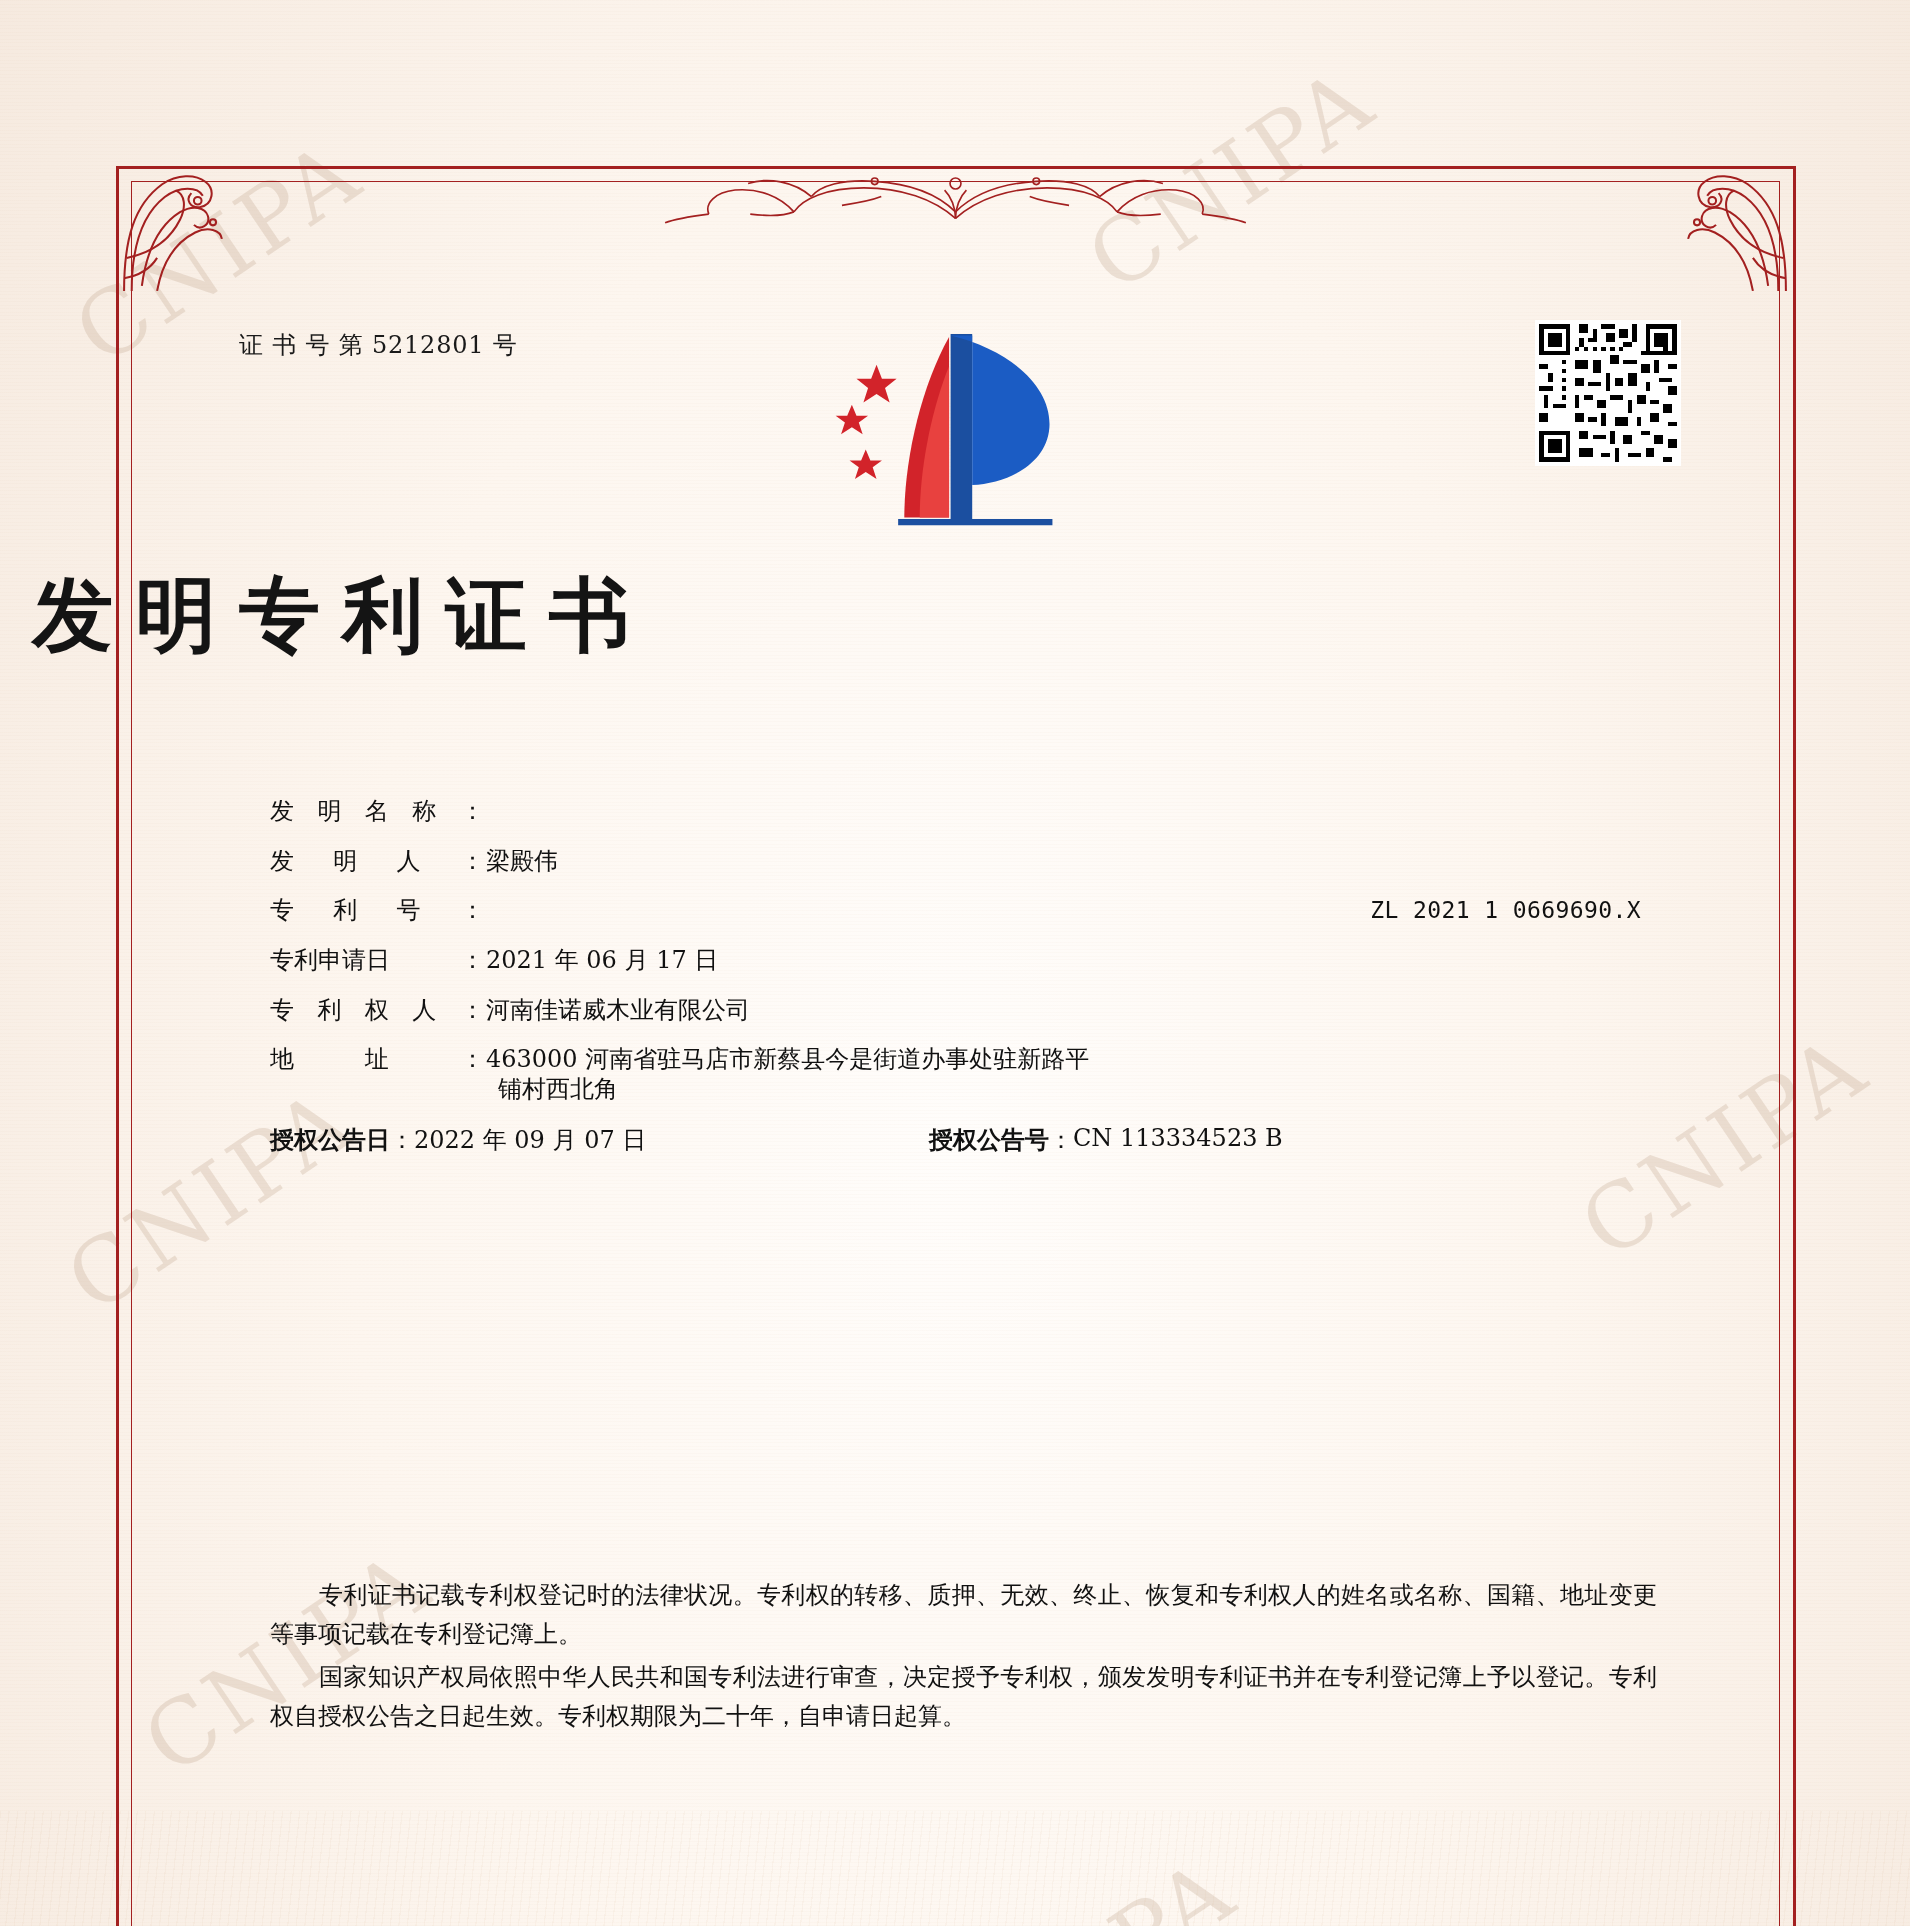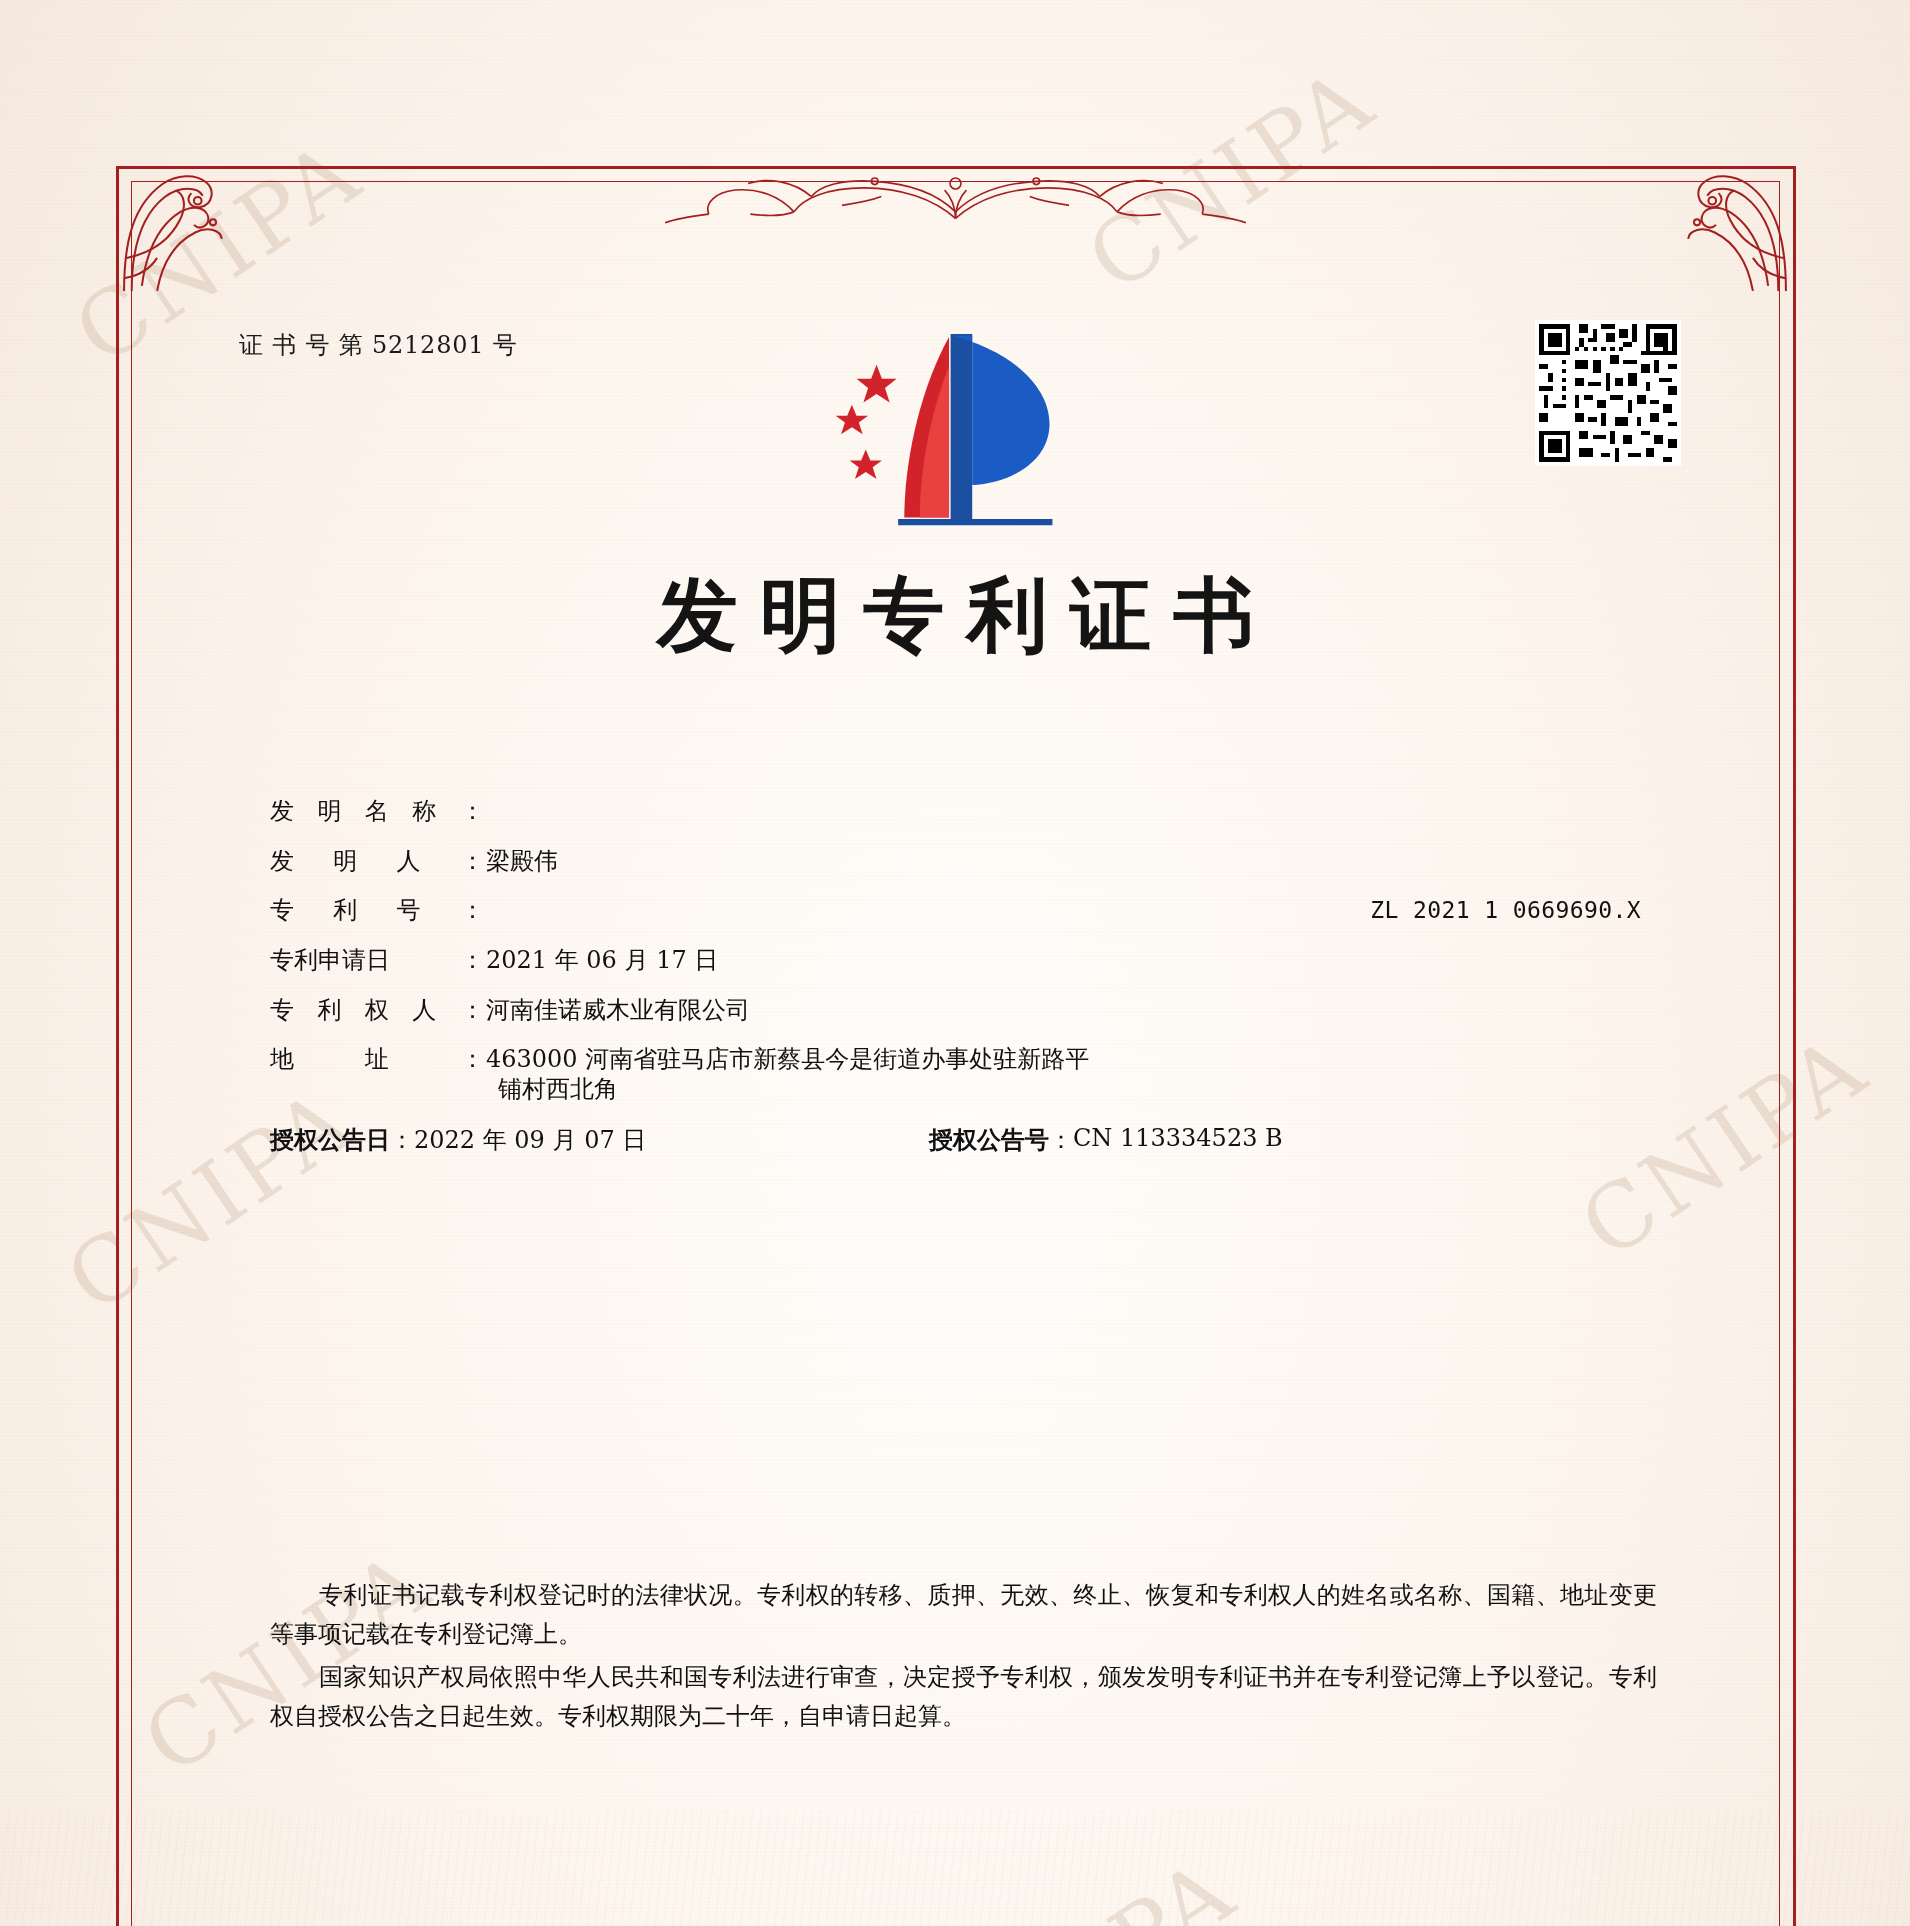--- a/index.html
+++ b/index.html
@@ -123,27 +123,27 @@
     width: 146px;
     height: 146px;
     background: #fff;
   }
   .qr svg { width: 100%; height: 100%; display: block; }
 
   .main-title {
     position: absolute;
     left: 0; right: 0;
     top: 562px;
-    text-align: center;
     font-size: 81px;
     letter-spacing: 22.3px;
     color: #141414;
     font-family: "DejaVu Serif", "Liberation Serif", serif;
     font-weight: 700;
     text-indent: 22.3px;
+    padding-left: 10px;
   }
 
   
   .fields {
     position: absolute;
     left: 270px;
     top: 797px;
     width: 1371px;
     font-family: "DejaVu Serif", "Liberation Serif", serif;
     color: #111;

